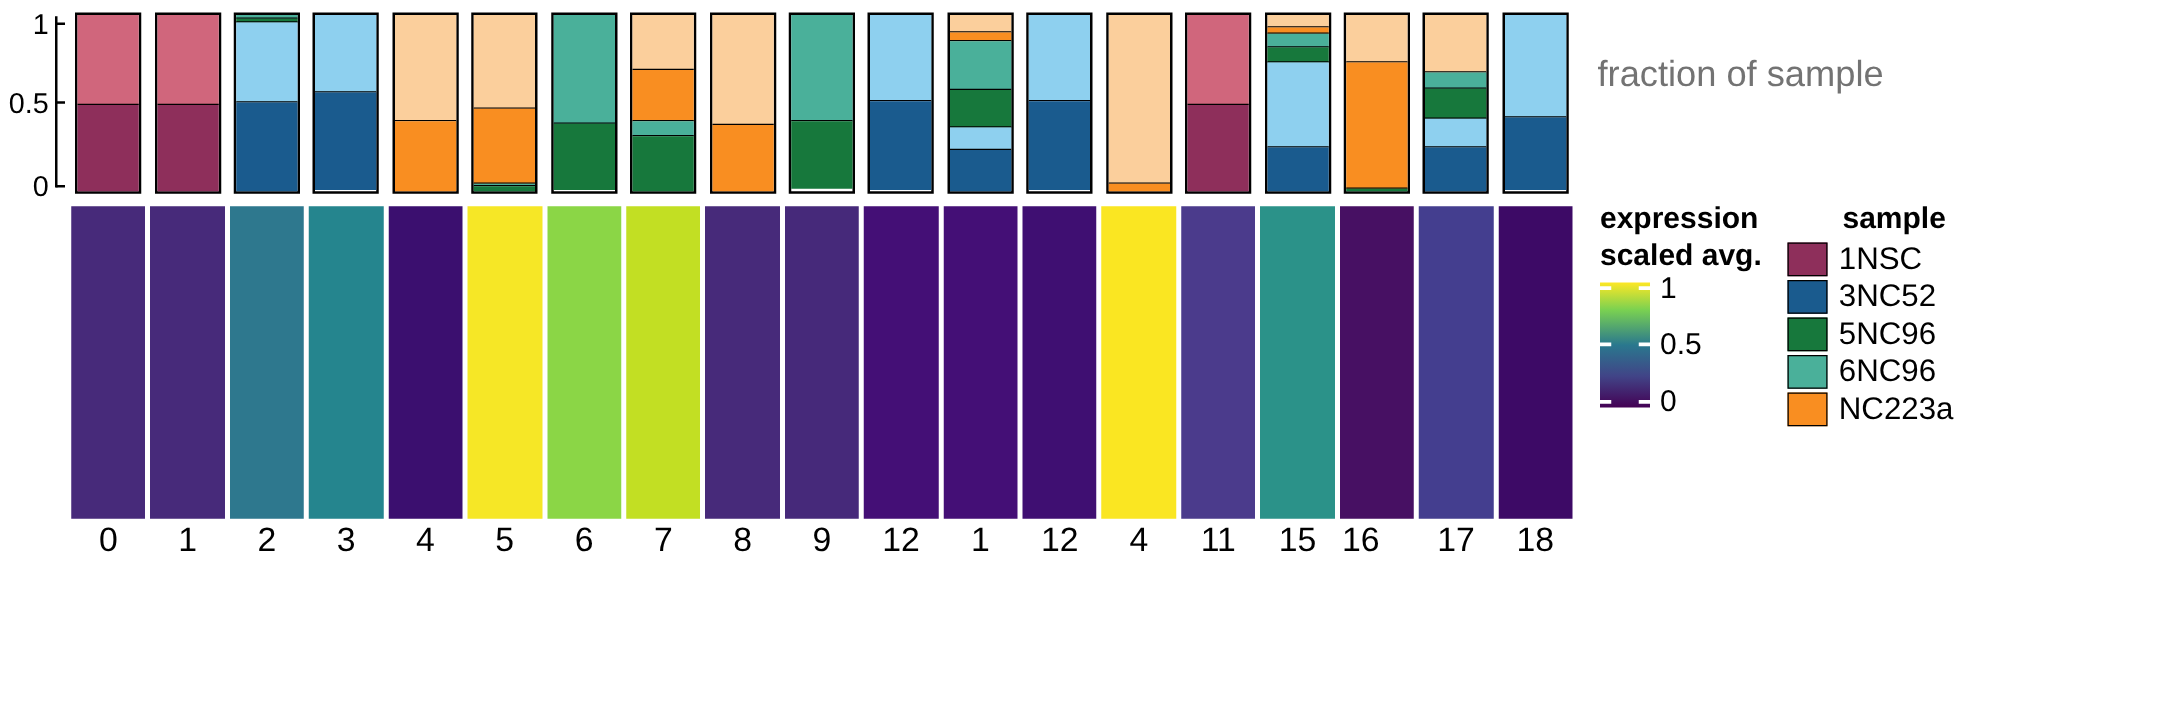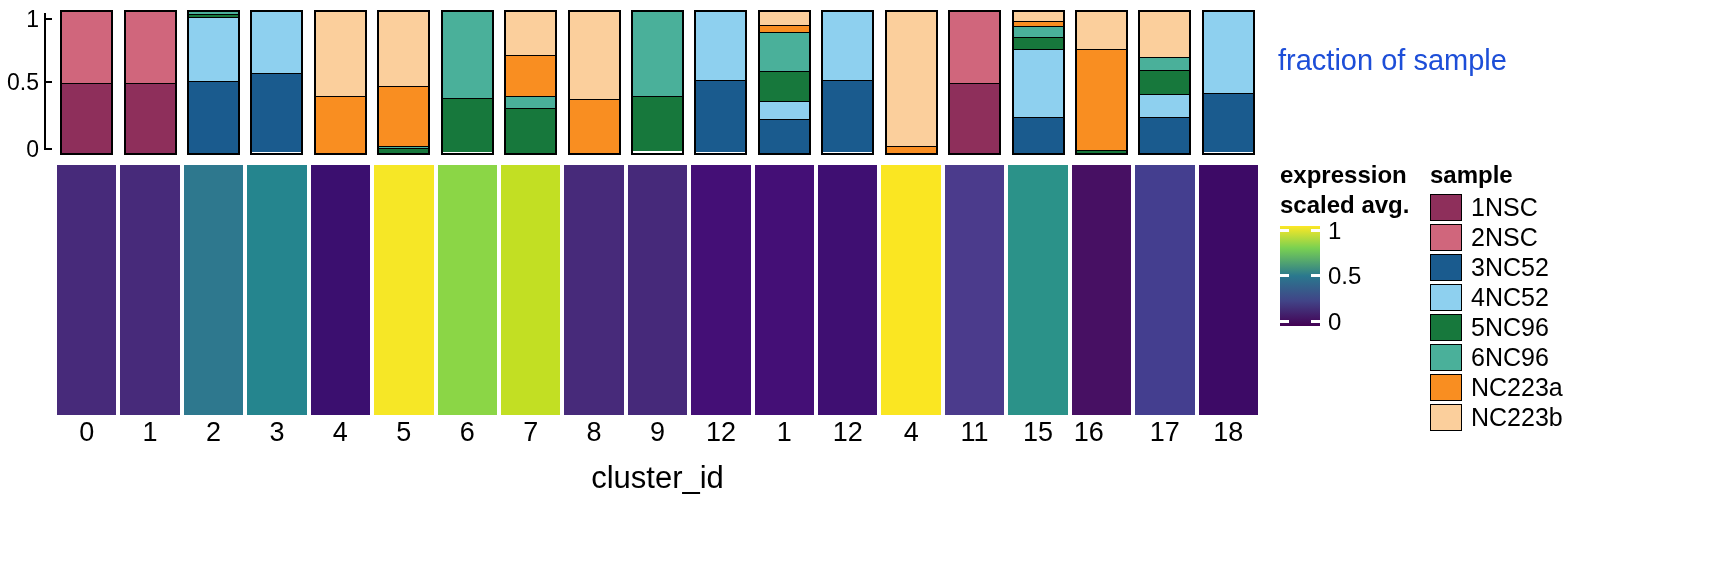--- a/index.html
+++ b/index.html
@@ -41,37 +41,37 @@
   .xaxis{position:absolute;left:55px;top:415px;width:1205px;height:45px;}
   .xtick{position:absolute;top:0;font-size:27px;line-height:34px;text-align:center;color:#000;}
   .xaxis-title{
     position:absolute;left:55px;top:458px;width:1205px;
     text-align:center;font-size:31px;line-height:40px;color:#000;
   }
 
   
   .legend-zone{position:absolute;left:1272px;top:0px;width:456px;height:576px;}
 
-  .frac-title{position:absolute;left:6px;top:40px;width:270px;font-size:29px;line-height:40px;color:#1d4ed8;}
+  .frac-title{position:absolute;left:6px;top:40px;width:270px;font-size:29px;line-height:40px;color:#737373;}
   .frac-title .l2{display:block;}
 
   .expr-block{position:absolute;left:8px;top:160px;width:140px;}
   .expr-title{font-size:24px;line-height:30px;font-weight:bold;color:#000;}
   .colorbar-wrap{position:relative;margin-top:6px;width:130px;height:105px;}
   .colorbar{
     position:absolute;left:0;top:0;width:40px;height:100px;
     background:linear-gradient(to top,#440154 0%,#414487 25%,#2a788e 50%,#7ad151 78%,#fde725 100%);
   }
   .cb-tick{position:absolute;height:3px;width:9px;background:#ffffff;}
   .cb-tick.l{left:0px;}
   .cb-tick.r{left:31px;}
   .cb-label{position:absolute;left:48px;font-size:24px;line-height:24px;color:#000;}
 
   .sample-block{position:absolute;left:158px;top:160px;width:290px;}
-  .sample-title{font-size:24px;line-height:30px;font-weight:bold;color:#000;margin-bottom:4px;}
+  .sample-title{font-size:24px;line-height:30px;font-weight:bold;color:#000;margin-bottom:4px;margin-left:44px;}
   .sample-item{display:flex;height:30px;}
   .swatch{width:32px;height:27px;border:1.6px solid #000;box-sizing:border-box;margin-right:9px;}
   .sample-label{font-size:25px;line-height:27px;color:#000;white-space:nowrap;}
 </style>
 </head>
 <body>
 
 <div id="root">
 
   <div class="yaxis">
@@ -256,21 +256,20 @@
       <div class="xtick" style="left: 634.211px; width: 63.4211px;">12</div>
       <div class="xtick" style="left: 697.632px; width: 63.4211px;">1</div>
       <div class="xtick" style="left: 761.053px; width: 63.4211px;">12</div>
       <div class="xtick" style="left: 824.474px; width: 63.4211px;">4</div>
       <div class="xtick" style="left: 887.895px; width: 63.4211px;">11</div>
       <div class="xtick" style="left: 951.316px; width: 63.4211px;">15</div>
       <div class="xtick" style="left: 1002px; width: 63.4211px;">16</div>
       <div class="xtick" style="left: 1078.16px; width: 63.4211px;">17</div>
       <div class="xtick" style="left: 1141.58px; width: 63.4211px;">18</div>
     </div>
-  <div class="xaxis-title">cluster_id</div>
 
   <div class="legend-zone">
 
     <div class="frac-title">
       <span class="l1">fraction of sample</span>
     </div>
 
     <div class="expr-block">
       <div class="expr-title">expression</div>
       <div class="expr-title">scaled avg.</div>
@@ -289,44 +288,32 @@
     </div>
 
     <div class="sample-block">
       <div class="sample-title">sample</div>
       <div id="sample-items">
           <div class="sample-item">
             <span class="swatch" style="background: rgb(142, 47, 91);"></span>
             <span class="sample-label">1NSC</span>
           </div>
           <div class="sample-item">
-            <span class="swatch" style="background: rgb(208, 102, 124);"></span>
-            <span class="sample-label">2NSC</span>
-          </div>
-          <div class="sample-item">
             <span class="swatch" style="background: rgb(26, 91, 142);"></span>
             <span class="sample-label">3NC52</span>
           </div>
           <div class="sample-item">
-            <span class="swatch" style="background: rgb(142, 208, 239);"></span>
-            <span class="sample-label">4NC52</span>
-          </div>
-          <div class="sample-item">
             <span class="swatch" style="background: rgb(23, 120, 60);"></span>
             <span class="sample-label">5NC96</span>
           </div>
           <div class="sample-item">
             <span class="swatch" style="background: rgb(74, 176, 154);"></span>
             <span class="sample-label">6NC96</span>
           </div>
           <div class="sample-item">
             <span class="swatch" style="background: rgb(249, 142, 33);"></span>
             <span class="sample-label">NC223a</span>
           </div>
-          <div class="sample-item">
-            <span class="swatch" style="background: rgb(251, 207, 156);"></span>
-            <span class="sample-label">NC223b</span>
-          </div>
         </div>
     </div>
 
   </div>
 </div>
 
 </body></html>

